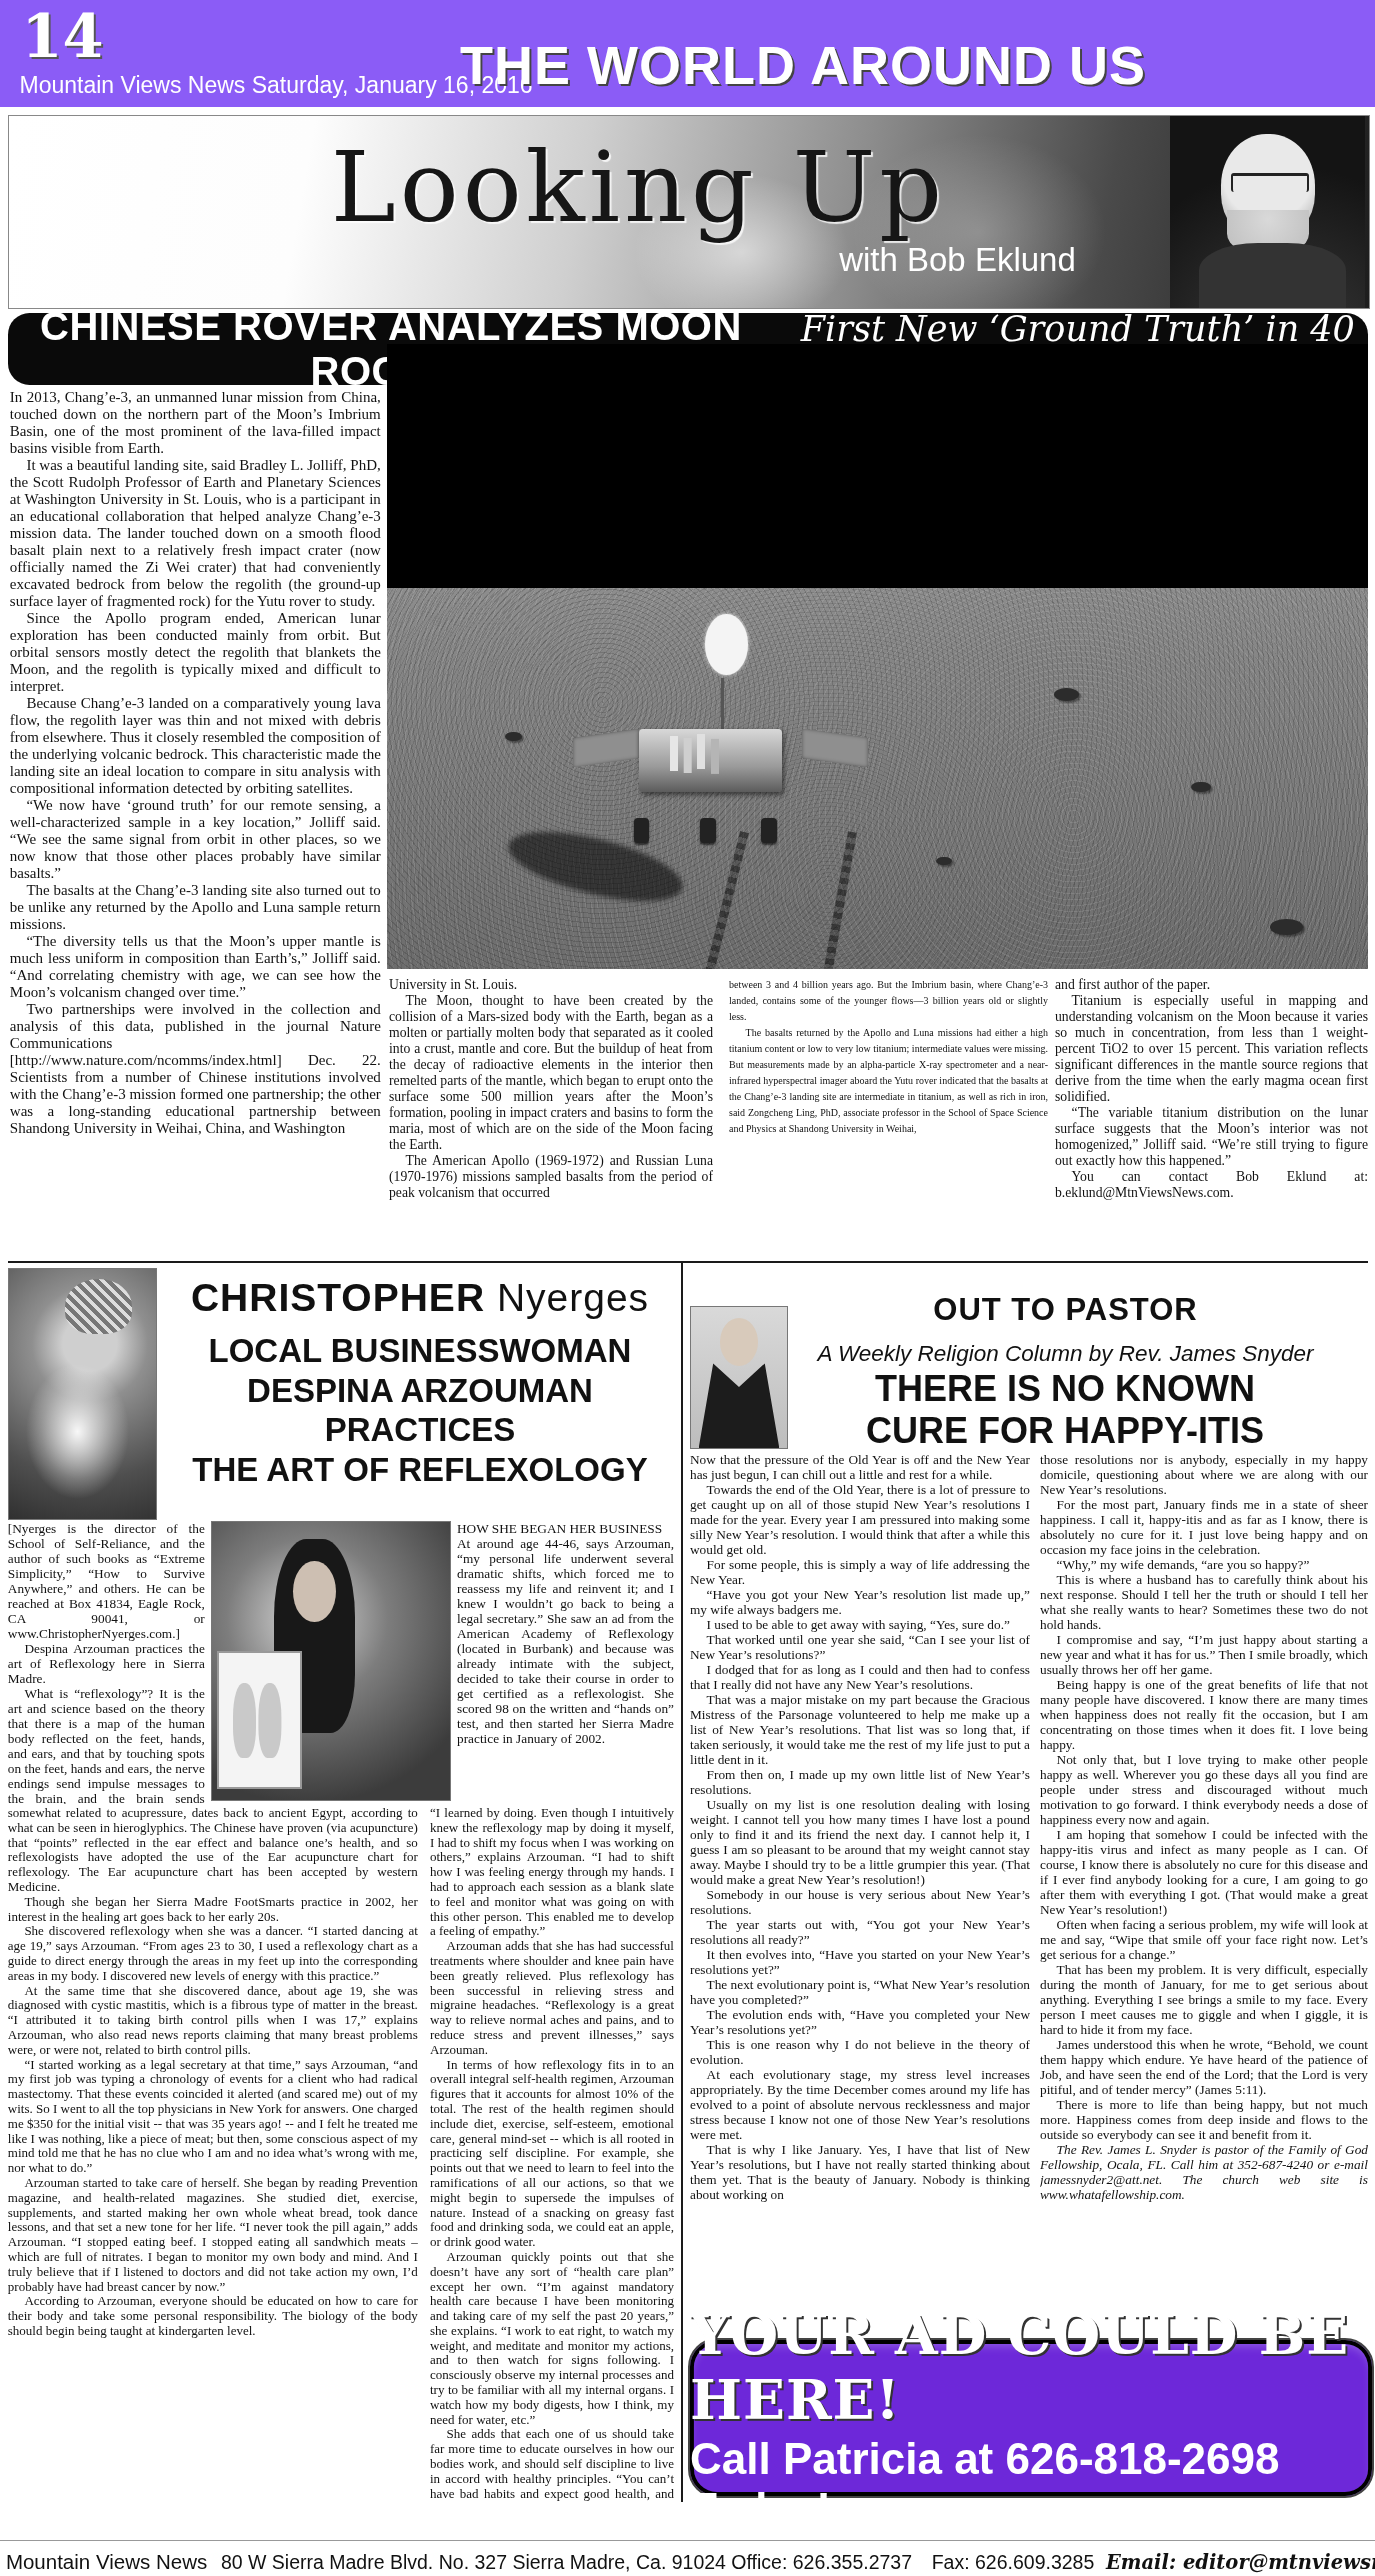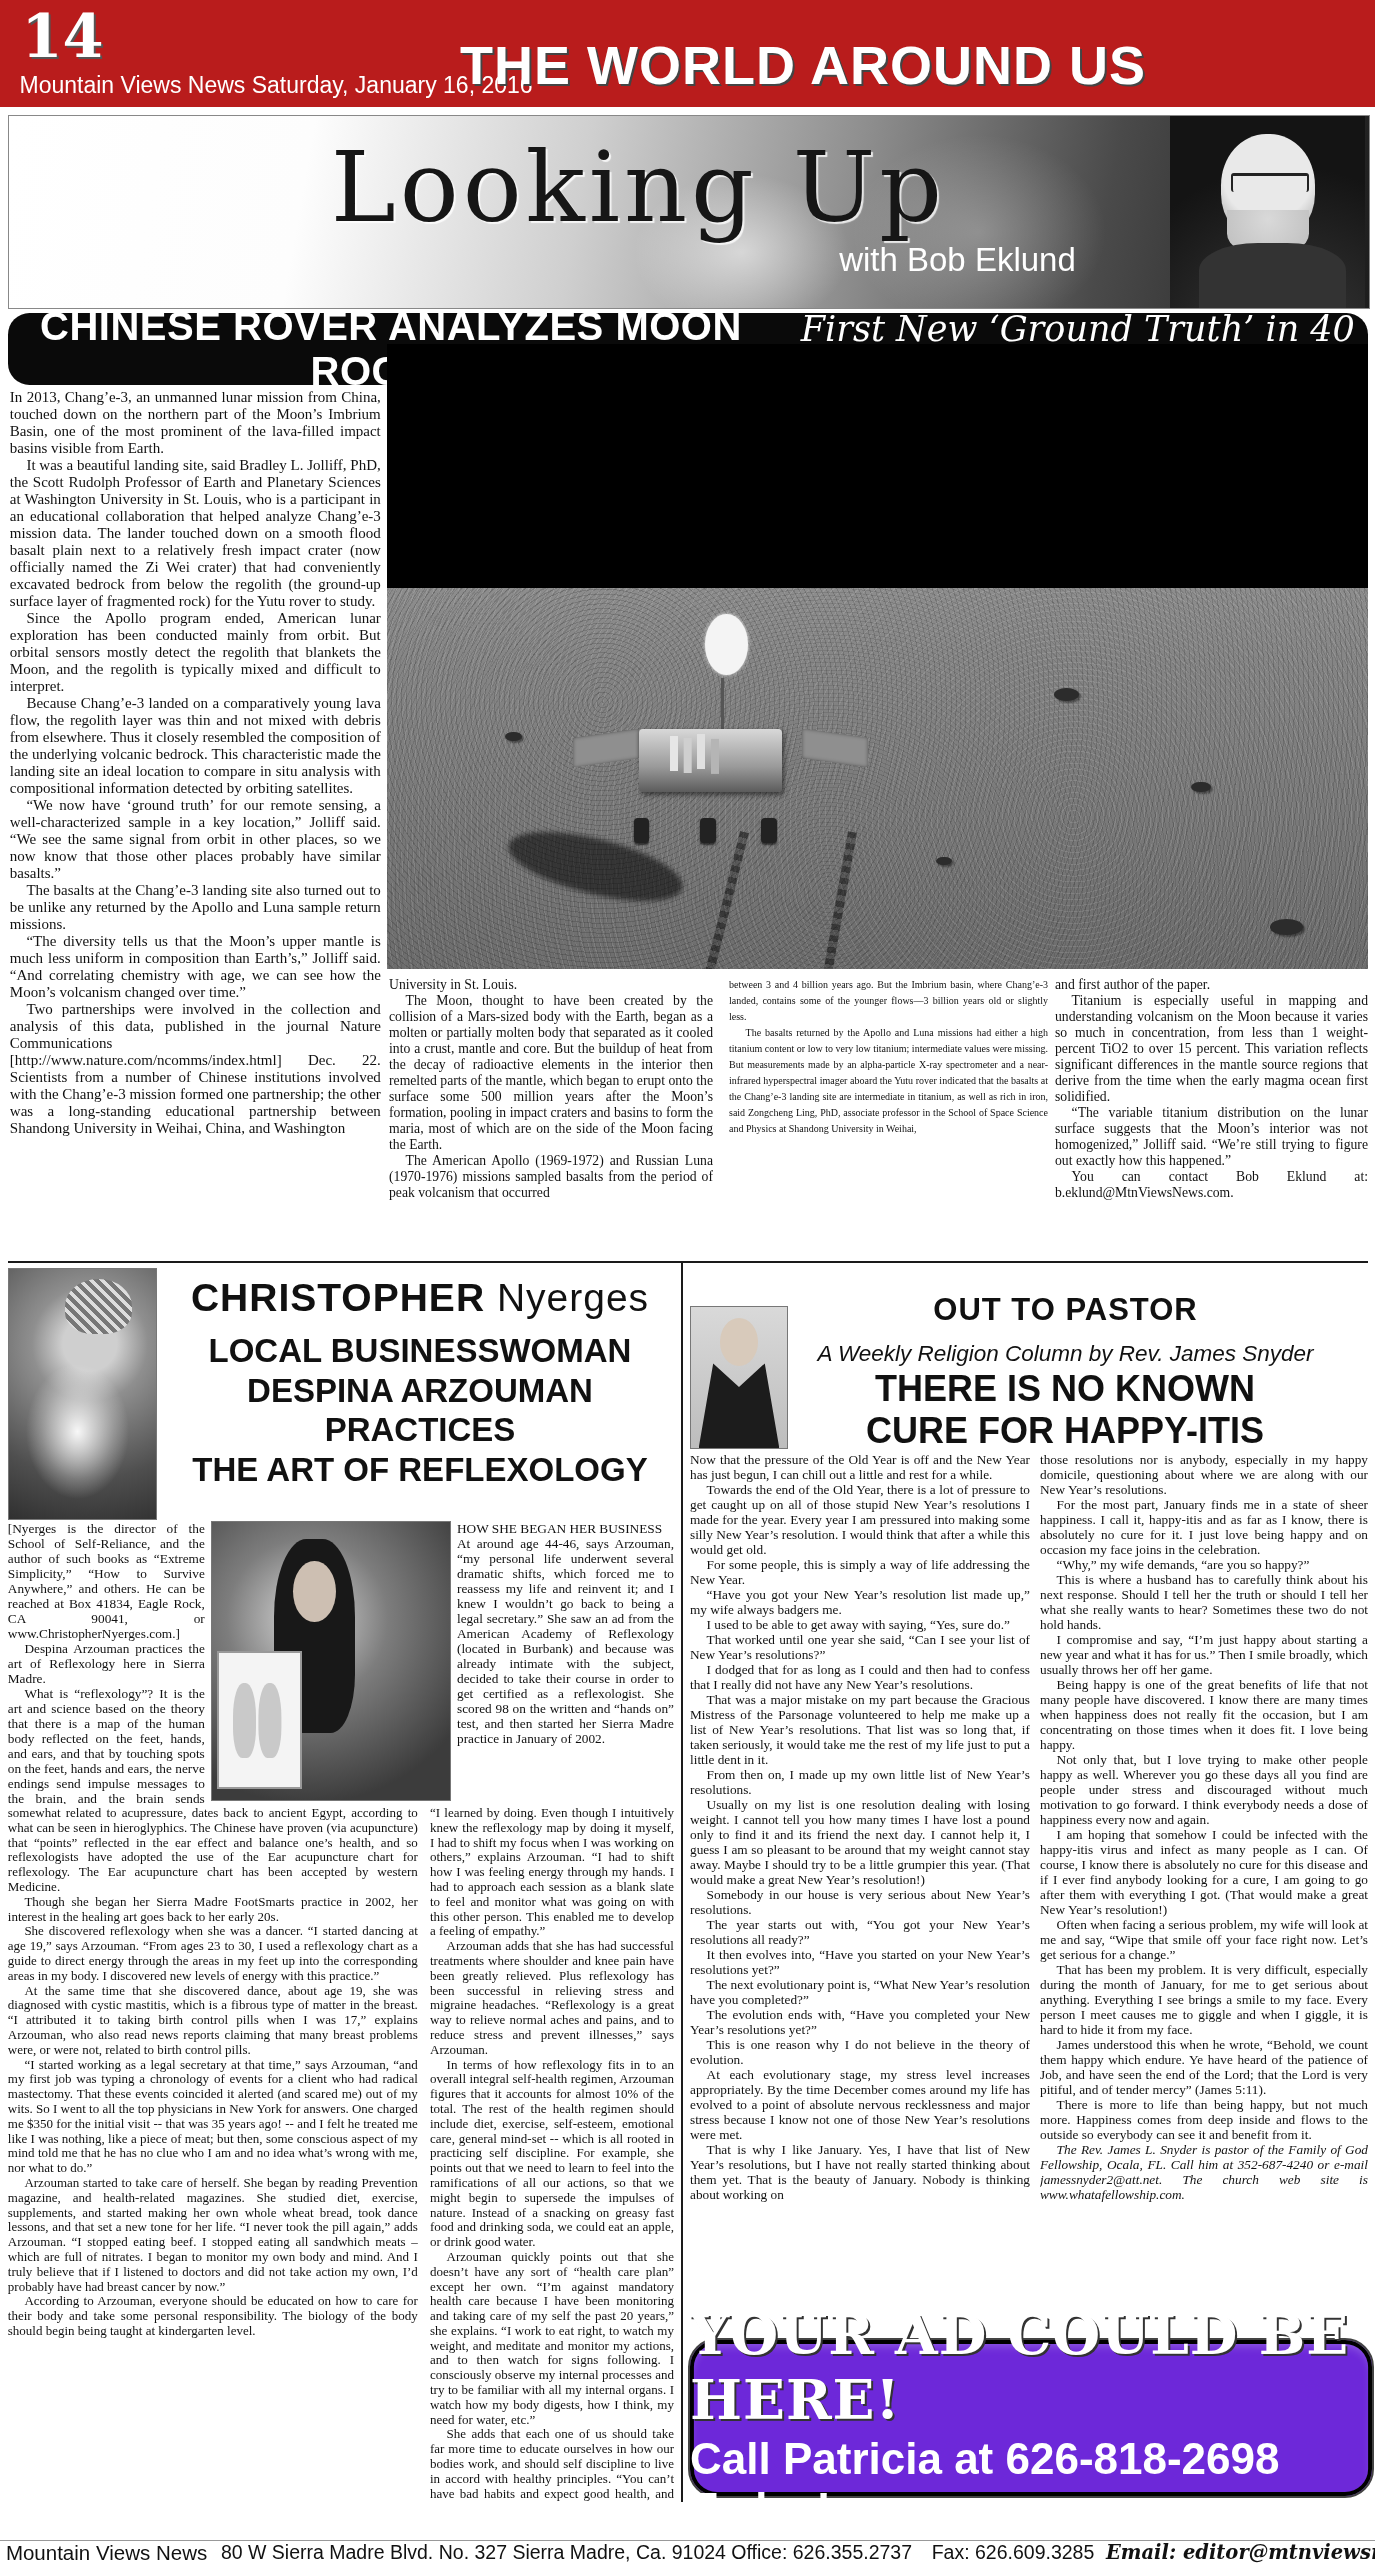--- a/index.html
+++ b/index.html
@@ -1,19 +1,19 @@
 <!DOCTYPE html>
 <html><head>
 <meta charset="utf-8">
 <style>
   html,body{margin:0;padding:0;background:#e8e8e8;}
   .page{position:relative;width:1376px;height:2576px;background:#fff;margin:0 auto;
         font-family:"Liberation Serif",serif;color:#111;overflow:hidden;}
   
-  .masthead{position:absolute;left:0;top:0;width:1376px;height:107px;background:#b91c1c;color:#fff;}
+  .masthead{position:absolute;left:0;top:0;width:1376px;height:107px;background:#8b5cf6;color:#fff;}
   .page-num{position:absolute;left:21.5px;top:2px;font-family:"DejaVu Serif",serif;font-size:59px;font-weight:bold;text-shadow:2px 2px 0 #555;}
   .paper-date{position:absolute;left:19.5px;bottom:7.8px;font-family:"Liberation Sans",sans-serif;font-weight:normal;font-size:23px;}
   .section-title{position:absolute;left:410px;width:762px;top:21.5px;margin:12px;text-align:center;
         font-family:"Liberation Sans",sans-serif;font-size:54px;font-weight:bold;letter-spacing:1px;text-shadow:2px 2px 0 #444;}
   
   .banner{position:absolute;left:7.8px;top:115px;width:1360px;height:192px;border:1px solid #888;
         background:linear-gradient(100deg,#ffffff 0%,#fdfdfd 22%,#cfcfcf 42%,#8d8d8d 62%,#4a4a4a 80%,#1d1d1d 100%);overflow:hidden;}
   .banner-glow1{position:absolute;left:46%;top:30%;width:215px;height:156px;border-radius:50%;background:radial-gradient(closest-side,rgba(255,255,255,.55),transparent);}
   .banner-glow2{position:absolute;left:62%;top:10%;width:254px;height:195px;border-radius:50%;background:radial-gradient(closest-side,rgba(255,255,255,.25),transparent);}
   .banner-title{position:absolute;left:322px;top:13.7px;font-family:"DejaVu Serif",serif;font-size:98px;font-weight:normal;
@@ -96,21 +96,21 @@
   .pa-col1{left:690px;top:1452px;width:340px;height:872px;font-size:13.3px;line-height:15px;}
   .pa-col2{left:1040px;top:1452px;width:328px;height:872px;font-size:13.3px;line-height:15px;}
   
   .ad{position:absolute;left:688px;top:2338px;width:682px;height:156px;background:#6d28d9;border-radius:29px;
       box-shadow:inset 0 0 0 3.9px #000,inset 0 5.9px 9.8px rgba(255,255,255,.25);border:2px solid #444;
       display:flex;flex-direction:column;align-items:center;justify-content:center;color:#fff;}
   .ad-line1{font-family:"DejaVu Serif",serif;font-weight:bold;font-size:55px;letter-spacing:1px;text-shadow:2px 2px 0 #333;}
   .ad-line2{font-family:"Liberation Sans",sans-serif;font-weight:bold;font-size:44px;margin-top:2px;}
   
   .footer{position:absolute;left:0;bottom:2px;width:1376px;height:33px;border-top:1px solid #999;
-      display:flex;align-items:flex-start;font-size:19.5px;white-space:nowrap;overflow:hidden;}
+      display:flex;align-items:flex-end;font-size:19.5px;white-space:nowrap;overflow:hidden;}
   .footer .f-paper{font-family:"Liberation Sans",sans-serif;font-size:20.5px;margin-left:5.9px;}
   .footer .f-addr{font-family:"Liberation Sans",sans-serif;font-size:19.5px;margin-left:13.7px;}
   .footer .f-div{height:29px;width:1px;background:#555;margin:0 9.8px;}
   .footer .f-fax{font-family:"Liberation Sans",sans-serif;font-size:19.5px;}
   .footer .f-em{font-family:"DejaVu Serif",serif;font-weight:bold;font-style:italic;margin-left:11.7px;}
 </style>
 </head>
 <body>
 
 <div class="page">

